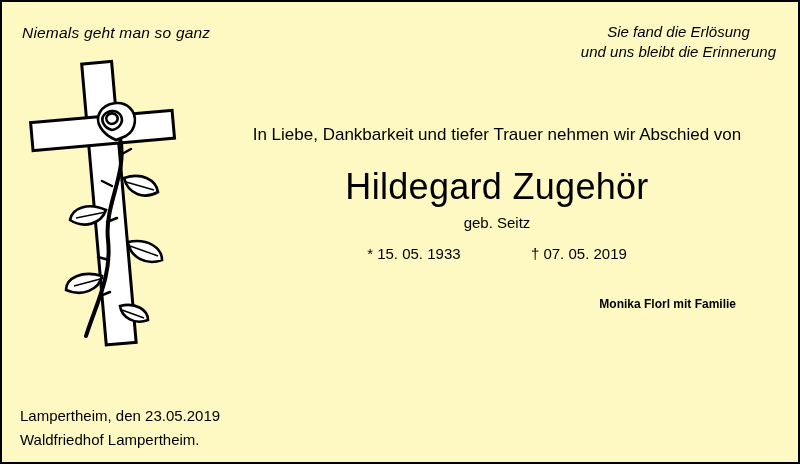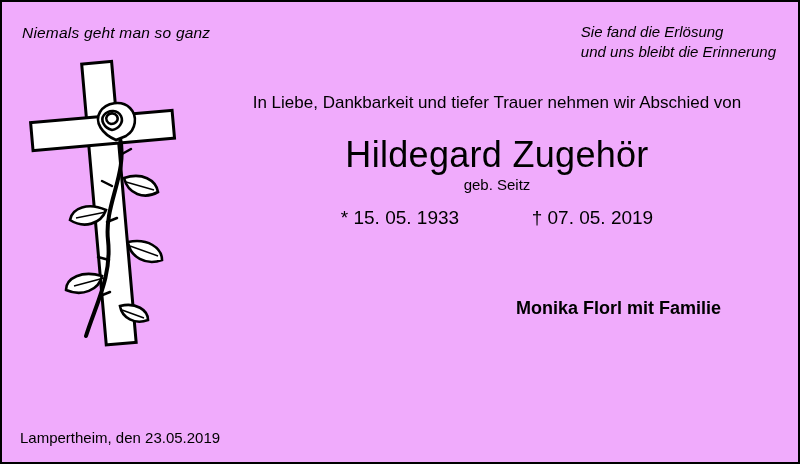--- a/index.html
+++ b/index.html
@@ -13,38 +13,38 @@
     font-family: "Liberation Sans", sans-serif;
     color: #000000;
     overflow: hidden;
   }
   #notice {
     position: relative;
     width: 800px;
     height: 464px;
     box-sizing: border-box;
     border: 2px solid #000000;
-    background: #f0abfc;
+    background: #fef9c3;
   }
 
   
   .quote-left {
     position: absolute;
     left: 20px;
     top: 22px;
     font-style: italic;
     font-size: 15.5px;
     letter-spacing: 0.2px;
     white-space: nowrap;
   }
   .quote-right {
     position: absolute;
     right: 22px;
     top: 20px;
-    text-align: left;
+    text-align: center;
     font-style: italic;
     font-size: 15px;
     line-height: 1.35;
   }
   .quote-right div { white-space: nowrap; }
 
   
   .cross-art {
     position: absolute;
     left: 14px;
@@ -58,47 +58,48 @@
     position: absolute;
     left: 205px;
     top: 88px;
     width: 580px;
     text-align: center;
   }
   .intro {
     font-size: 17px;
     line-height: 1.52;
   }
-  .intro div { white-space: nowrap; }
+  .intro div { white-space: nowrap; margin-top: 32px; }
   .name {
     margin-top: 18px;
     font-size: 36px;
     font-weight: normal;
     letter-spacing: 0.3px;
     white-space: nowrap;
   }
   .maiden {
+    margin-top: 6px;
     font-size: 15px;
   }
   .dates {
     margin-top: 14px;
-    font-size: 19px;
+    font-size: 15px;
   }
   .dates .birth { display: inline-block; }
   .dates .gap { display: inline-block; width: 62px; }
   .dates .death { display: inline-block; }
 
   
   .survivors {
     position: absolute;
-    right: 77px;
+    right: 62px;
     top: 293px;
     text-align: left;
     font-weight: bold;
-    font-size: 18px;
+    font-size: 12px;
     line-height: 1.52;
   }
   .survivors div { white-space: nowrap; }
 
   
   .footer {
     position: absolute;
     left: 18px;
     bottom: 12px;
     font-size: 15px;
@@ -174,15 +175,16 @@
       <span class="death">† 07. 05. 2019</span>
     </div>
   </div>
 
   <div class="survivors">
     <div>Monika Florl mit Familie</div>
   </div>
 
   <div class="footer">
     <div class="place">Lampertheim, den 23.05.2019</div>
+    <div>Waldfriedhof Lampertheim.</div>
   </div>
 
 </div>
 
 </body></html>

